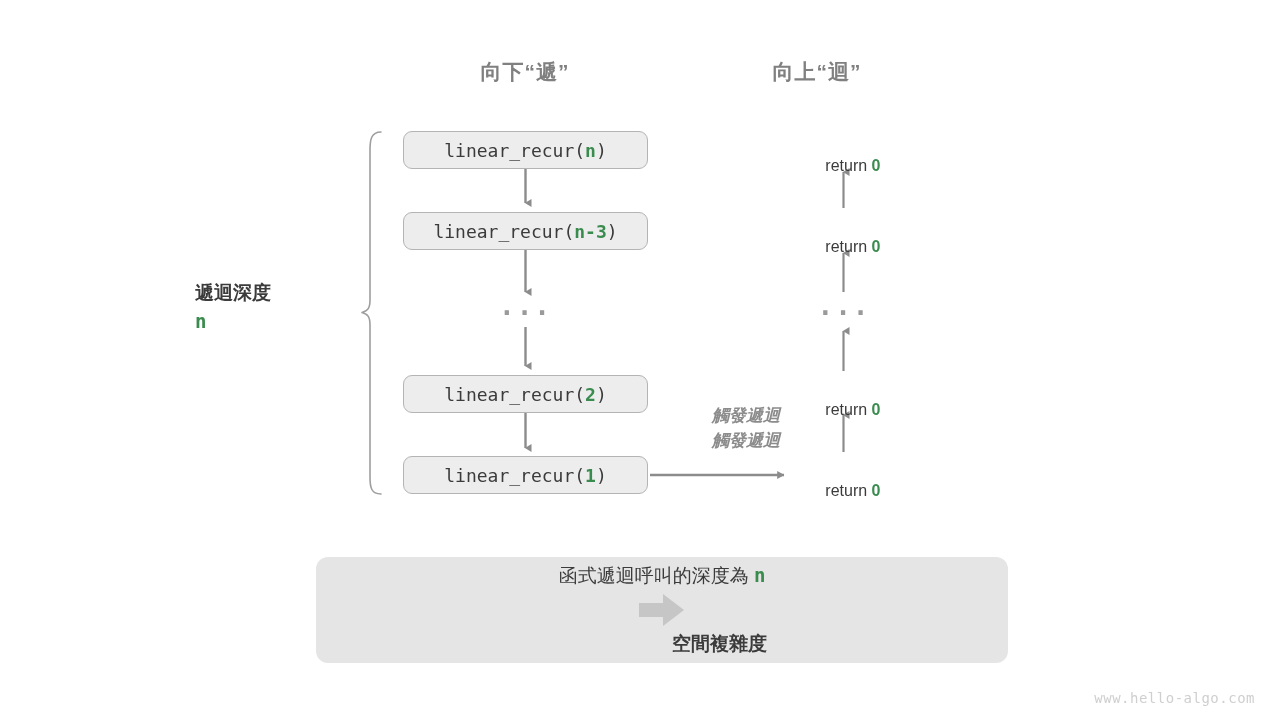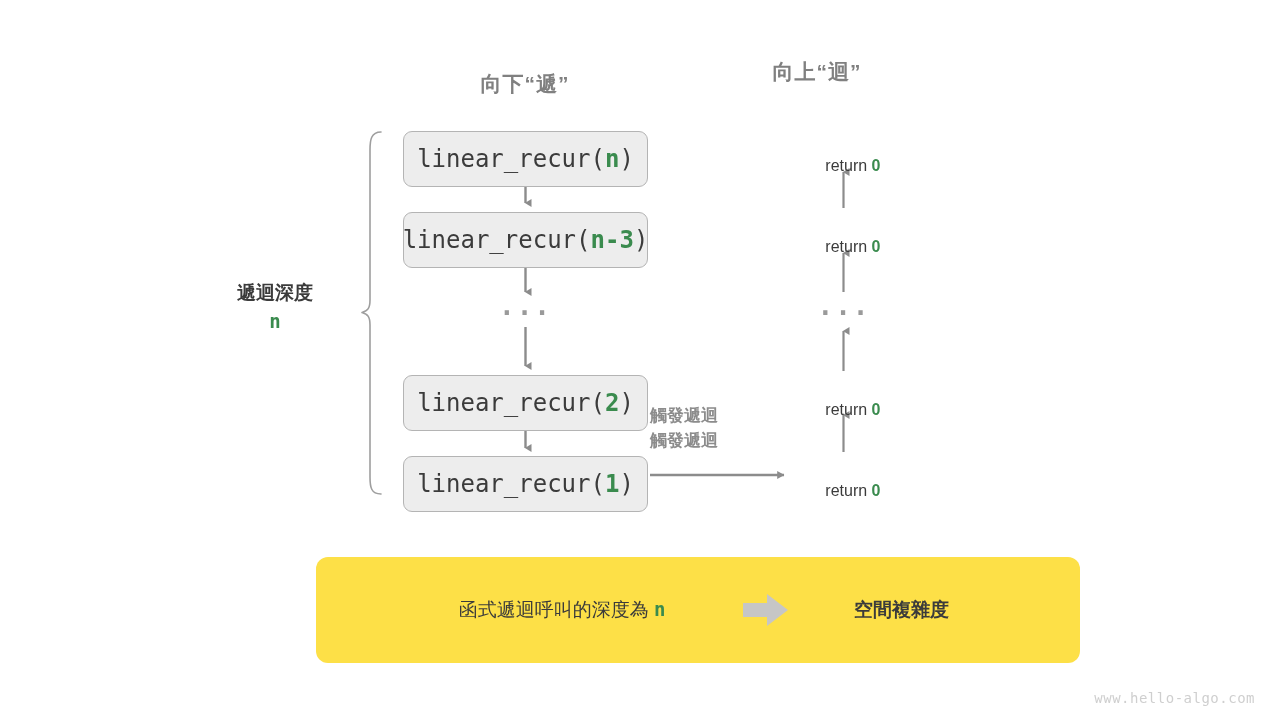--- a/index.html
+++ b/index.html
@@ -22,38 +22,38 @@
   .col-heading {
     position: absolute;
     font-family: "Liberation Sans", sans-serif;
     font-size: 21px;
     font-weight: bold;
     color: #808080;
     letter-spacing: 1px;
     white-space: nowrap;
     text-align: center;
   }
-  #heading-down { left: 400px; top: 58px; width: 250px; margin-top: 12px; }
+  #heading-down { left: 400px; top: 58px; width: 250px; }
   #heading-up   { left: 692px; top: 58px; width: 250px; }
 
   
   .call-box {
     position: absolute;
     left: 403px;
     width: 245px;
-    height: 56px;
+    height: 38px;
     box-sizing: border-box;
     background: #ededed;
     border: 1.6px solid #b4b4b4;
     border-radius: 9px;
     display: flex;
     align-items: center;
     justify-content: center;
     font-family: "DejaVu Sans Mono", monospace;
-    font-size: 24px;
+    font-size: 18px;
     color: #3b3b3b;
     white-space: pre;
   }
   .call-box .arg { color: #3a8b4e; font-weight: bold; }
 
   #box-n    { top: 131px; }
   #box-n1   { top: 212px; }
   #box-2    { top: 375px; }
   #box-1    { top: 456px; }
 
@@ -98,21 +98,20 @@
     height: 720px;
     pointer-events: none;
   }
 
   
   #depth-label {
     position: absolute;
     left: 195px;
     top: 278px;
     width: 160px;
-    text-align: center;
     font-family: "Liberation Sans", sans-serif;
     font-size: 19px;
     font-weight: bold;
     color: #3b3b3b;
     line-height: 1.55;
   }
   #depth-label .depth-n {
     display: block;
     font-family: "DejaVu Sans Mono", monospace;
     color: #3a8b4e;
@@ -124,36 +123,38 @@
   #trigger-note {
     position: absolute;
     left: 650px;
     top: 404px;
     width: 130px;
     font-family: "Liberation Sans", sans-serif;
     font-size: 17px;
     font-weight: bold;
     color: #8c8c8c;
     line-height: 1.45;
-    text-align: left;
+    text-align: right;
+    font-style: italic;
   }
 
   
   #summary-panel {
     position: absolute;
     left: 316px;
     top: 557px;
-    width: 764px;
+    width: 692px;
     height: 106px;
     box-sizing: border-box;
-    background: #fde047;
+    background: #e5e5e5;
     border-radius: 12px;
     display: flex;
     align-items: center;
     justify-content: center;
+    flex-direction: column;
   }
   #summary-left {
     width: 345px;
     text-align: center;
     font-family: "Liberation Sans", sans-serif;
     font-size: 19px;
     color: #3b3b3b;
     line-height: 1.85;
     white-space: nowrap;
   }
@@ -163,21 +164,21 @@
     color: #3a8b4e;
   }
   #summary-arrow {
     width: 62px;
     display: flex;
     align-items: center;
     justify-content: center;
   }
   #summary-right {
     width: 210px;
-    text-align: center;
+    text-align: right;
     line-height: 1.8;
   }
   #summary-right .title {
     display: block;
     font-family: "Liberation Sans", sans-serif;
     font-size: 19px;
     font-weight: bold;
     color: #3b3b3b;
   }
   #summary-right .value {

